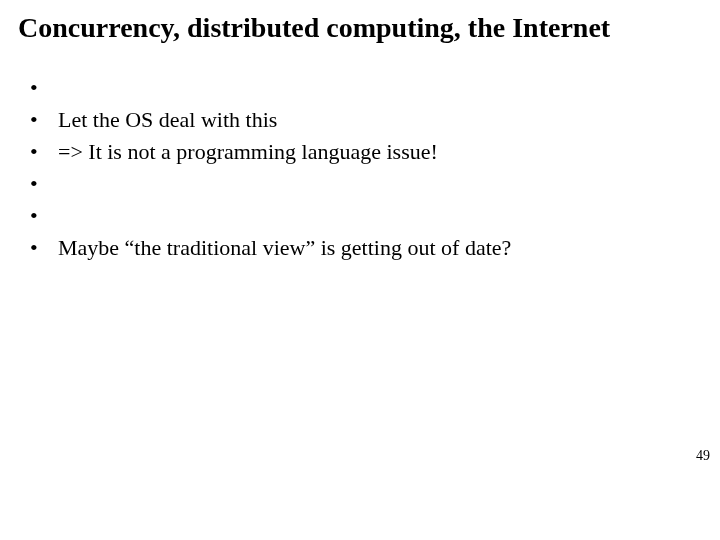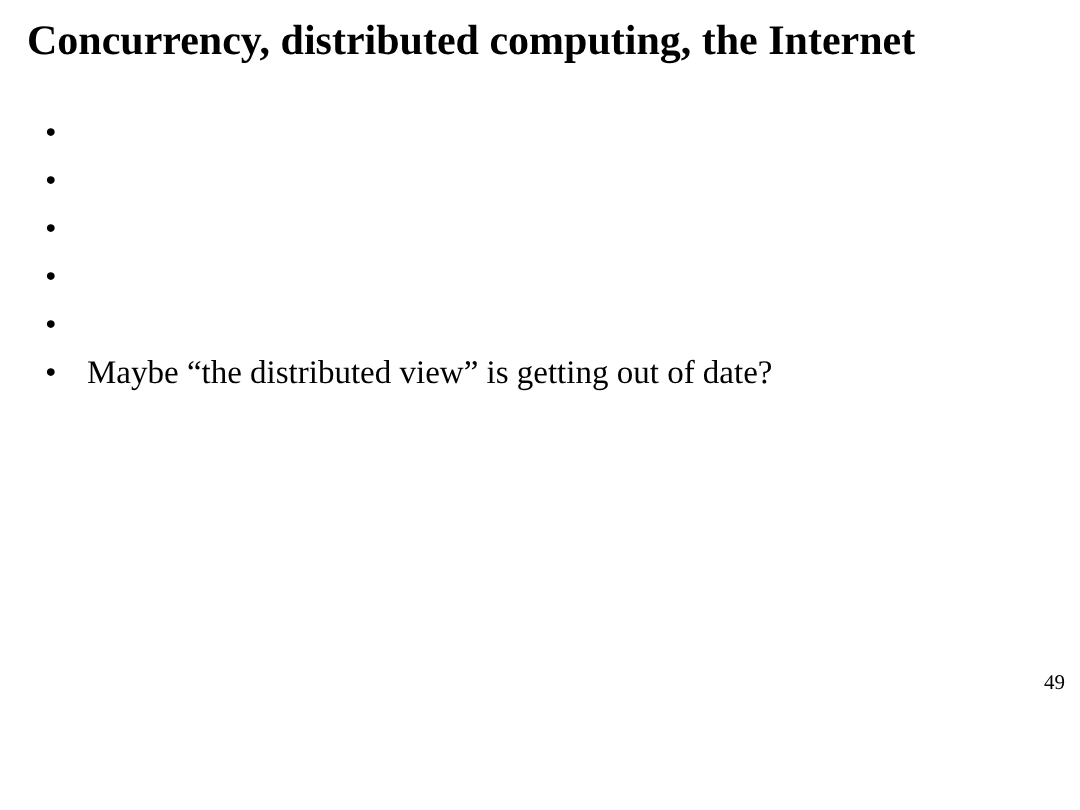--- a/index.html
+++ b/index.html
@@ -55,30 +55,32 @@
 
 <div class="slide">
   <h1 class="title">Concurrency, distributed computing, the Internet</h1>
 
   <ul class="bullets">
     <li>
       <span class="dot">•</span>
     </li>
     <li>
       <span class="dot">•</span>
+      <span>Let the OS deal with this</span>
+    </li>
+    <li>
+      <span class="dot">•</span>
+      <span>=&gt; It is not a programming language issue!</span>
     </li>
     <li>
       <span class="dot">•</span>
     </li>
     <li>
       <span class="dot">•</span>
     </li>
     <li>
       <span class="dot">•</span>
-    </li>
-    <li>
-      <span class="dot">•</span>
-      <span>Maybe “the distributed view” is getting out of date?</span>
+      <span>Maybe “the traditional view” is getting out of date?</span>
     </li>
   </ul>
 
   <div class="page-number">49</div>
 </div>
 
 </body></html>

